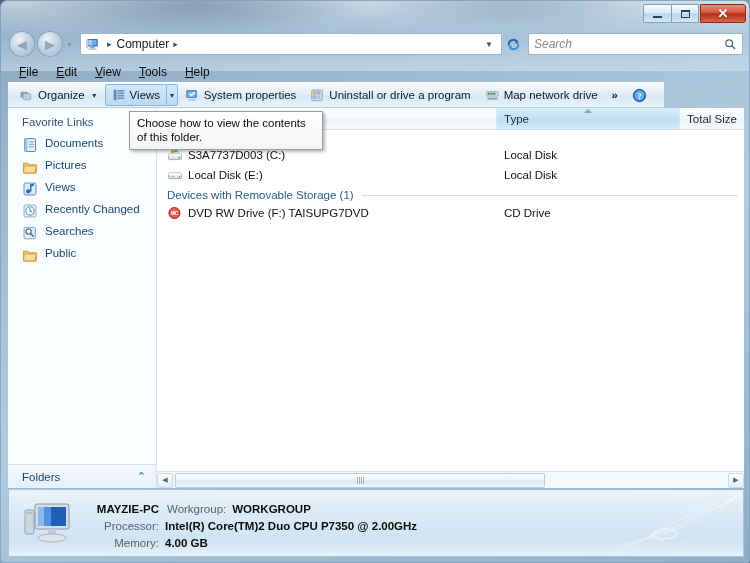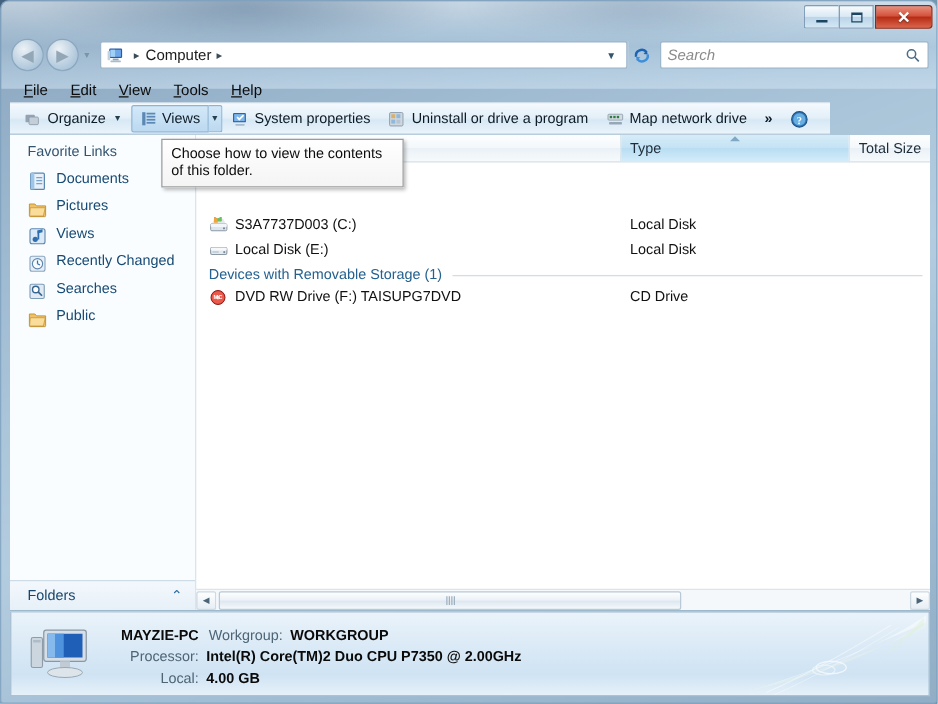--- a/index.html
+++ b/index.html
@@ -491,21 +491,21 @@
         </div>
       </div>
 
       <div id="rows">
 
         <div class="grouphdr" style="visibility:hidden; height:15px;">
           <span></span>
           <span class="line"></span>
         </div>
 
-        <div class="filerow" style="margin-top:25px;">
+        <div class="filerow" style="">
           <div class="namecell">
             <span class="drvicon">
               <svg viewBox="0 0 16 16" width="16" height="16">
                 <rect x="1.5" y="7" width="13" height="5.6" rx="1" fill="#dde5ec" stroke="#8a98a6" stroke-width="0.8"></rect>
                 <rect x="1.5" y="7" width="13" height="2.6" rx="1" fill="#f2f6f9"></rect>
                 <circle cx="12.2" cy="10.6" r="0.9" fill="#7f8d9b"></circle>
                 <path d="M2.5 7 l2 -4 h7 l2 4 z" fill="#cfd9e2" opacity="0.6"></path>
                 <path d="M4.2 1.5 c1.4 0 2 1.2 3 1.2 c1 0 1.6 -1.2 3 -1.2 l0 3.4 l-6 0 z" fill="#4b9ad6"></path>
                 <path d="M4.2 1.5 c1.4 0 2 1.2 3 1.2 l0 3.4 l-3 0 z" fill="#f0a53c"></path>
                 <path d="M7.2 2.7 c1 0 1.6 -1.2 3 -1.2 l0 3.4 l-3 0 z" fill="#6ec05a"></path>
@@ -600,20 +600,20 @@
       <div class="drow first">
         <span id="dname">MAYZIE-PC</span>
         <span class="dlabel" style="margin-left:8px;">Workgroup:</span>
         <span class="dvalue">WORKGROUP</span>
       </div>
       <div class="drow">
         <span class="lbl-w">Processor:</span>
         <span class="dvalue">Intel(R) Core(TM)2 Duo CPU    P7350  @ 2.00GHz</span>
       </div>
       <div class="drow">
-        <span class="lbl-w">Local:</span>
+        <span class="lbl-w">Memory:</span>
         <span class="dvalue">4.00 GB</span>
       </div>
     </div>
   </div>
 
   <div id="tooltip">Choose how to view the contents of this folder.</div>
 </div>
 
 </body></html>

